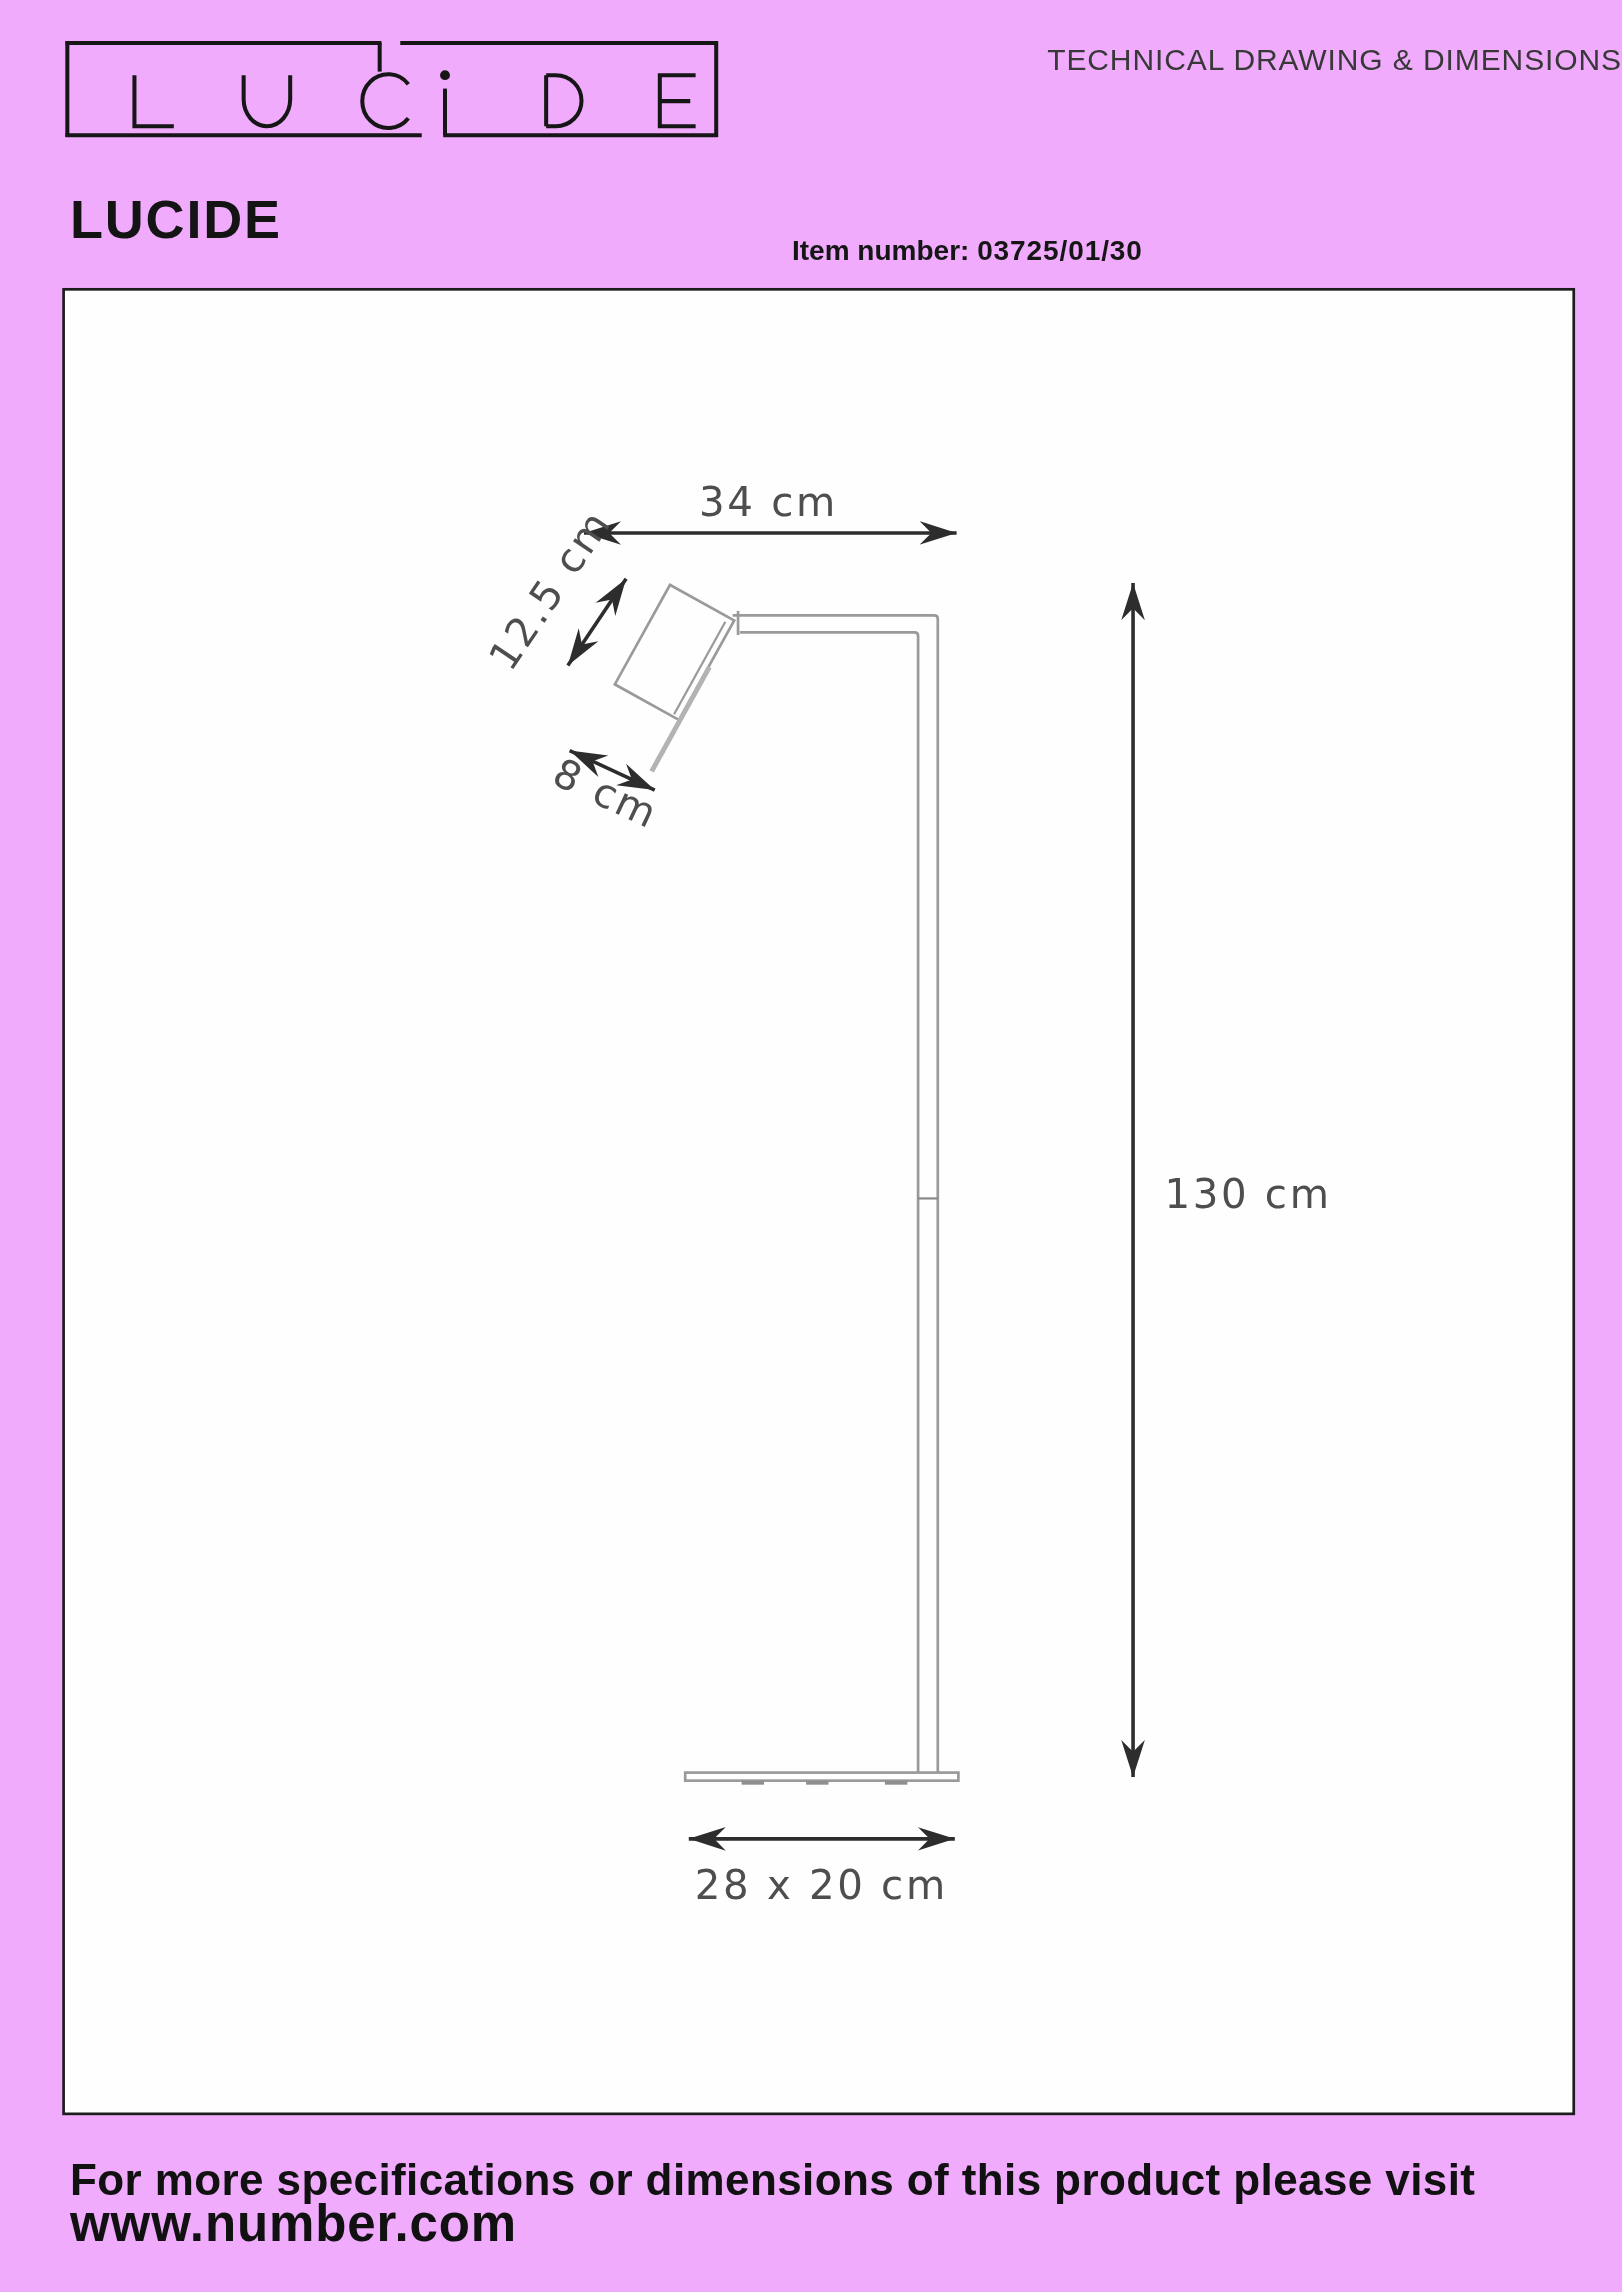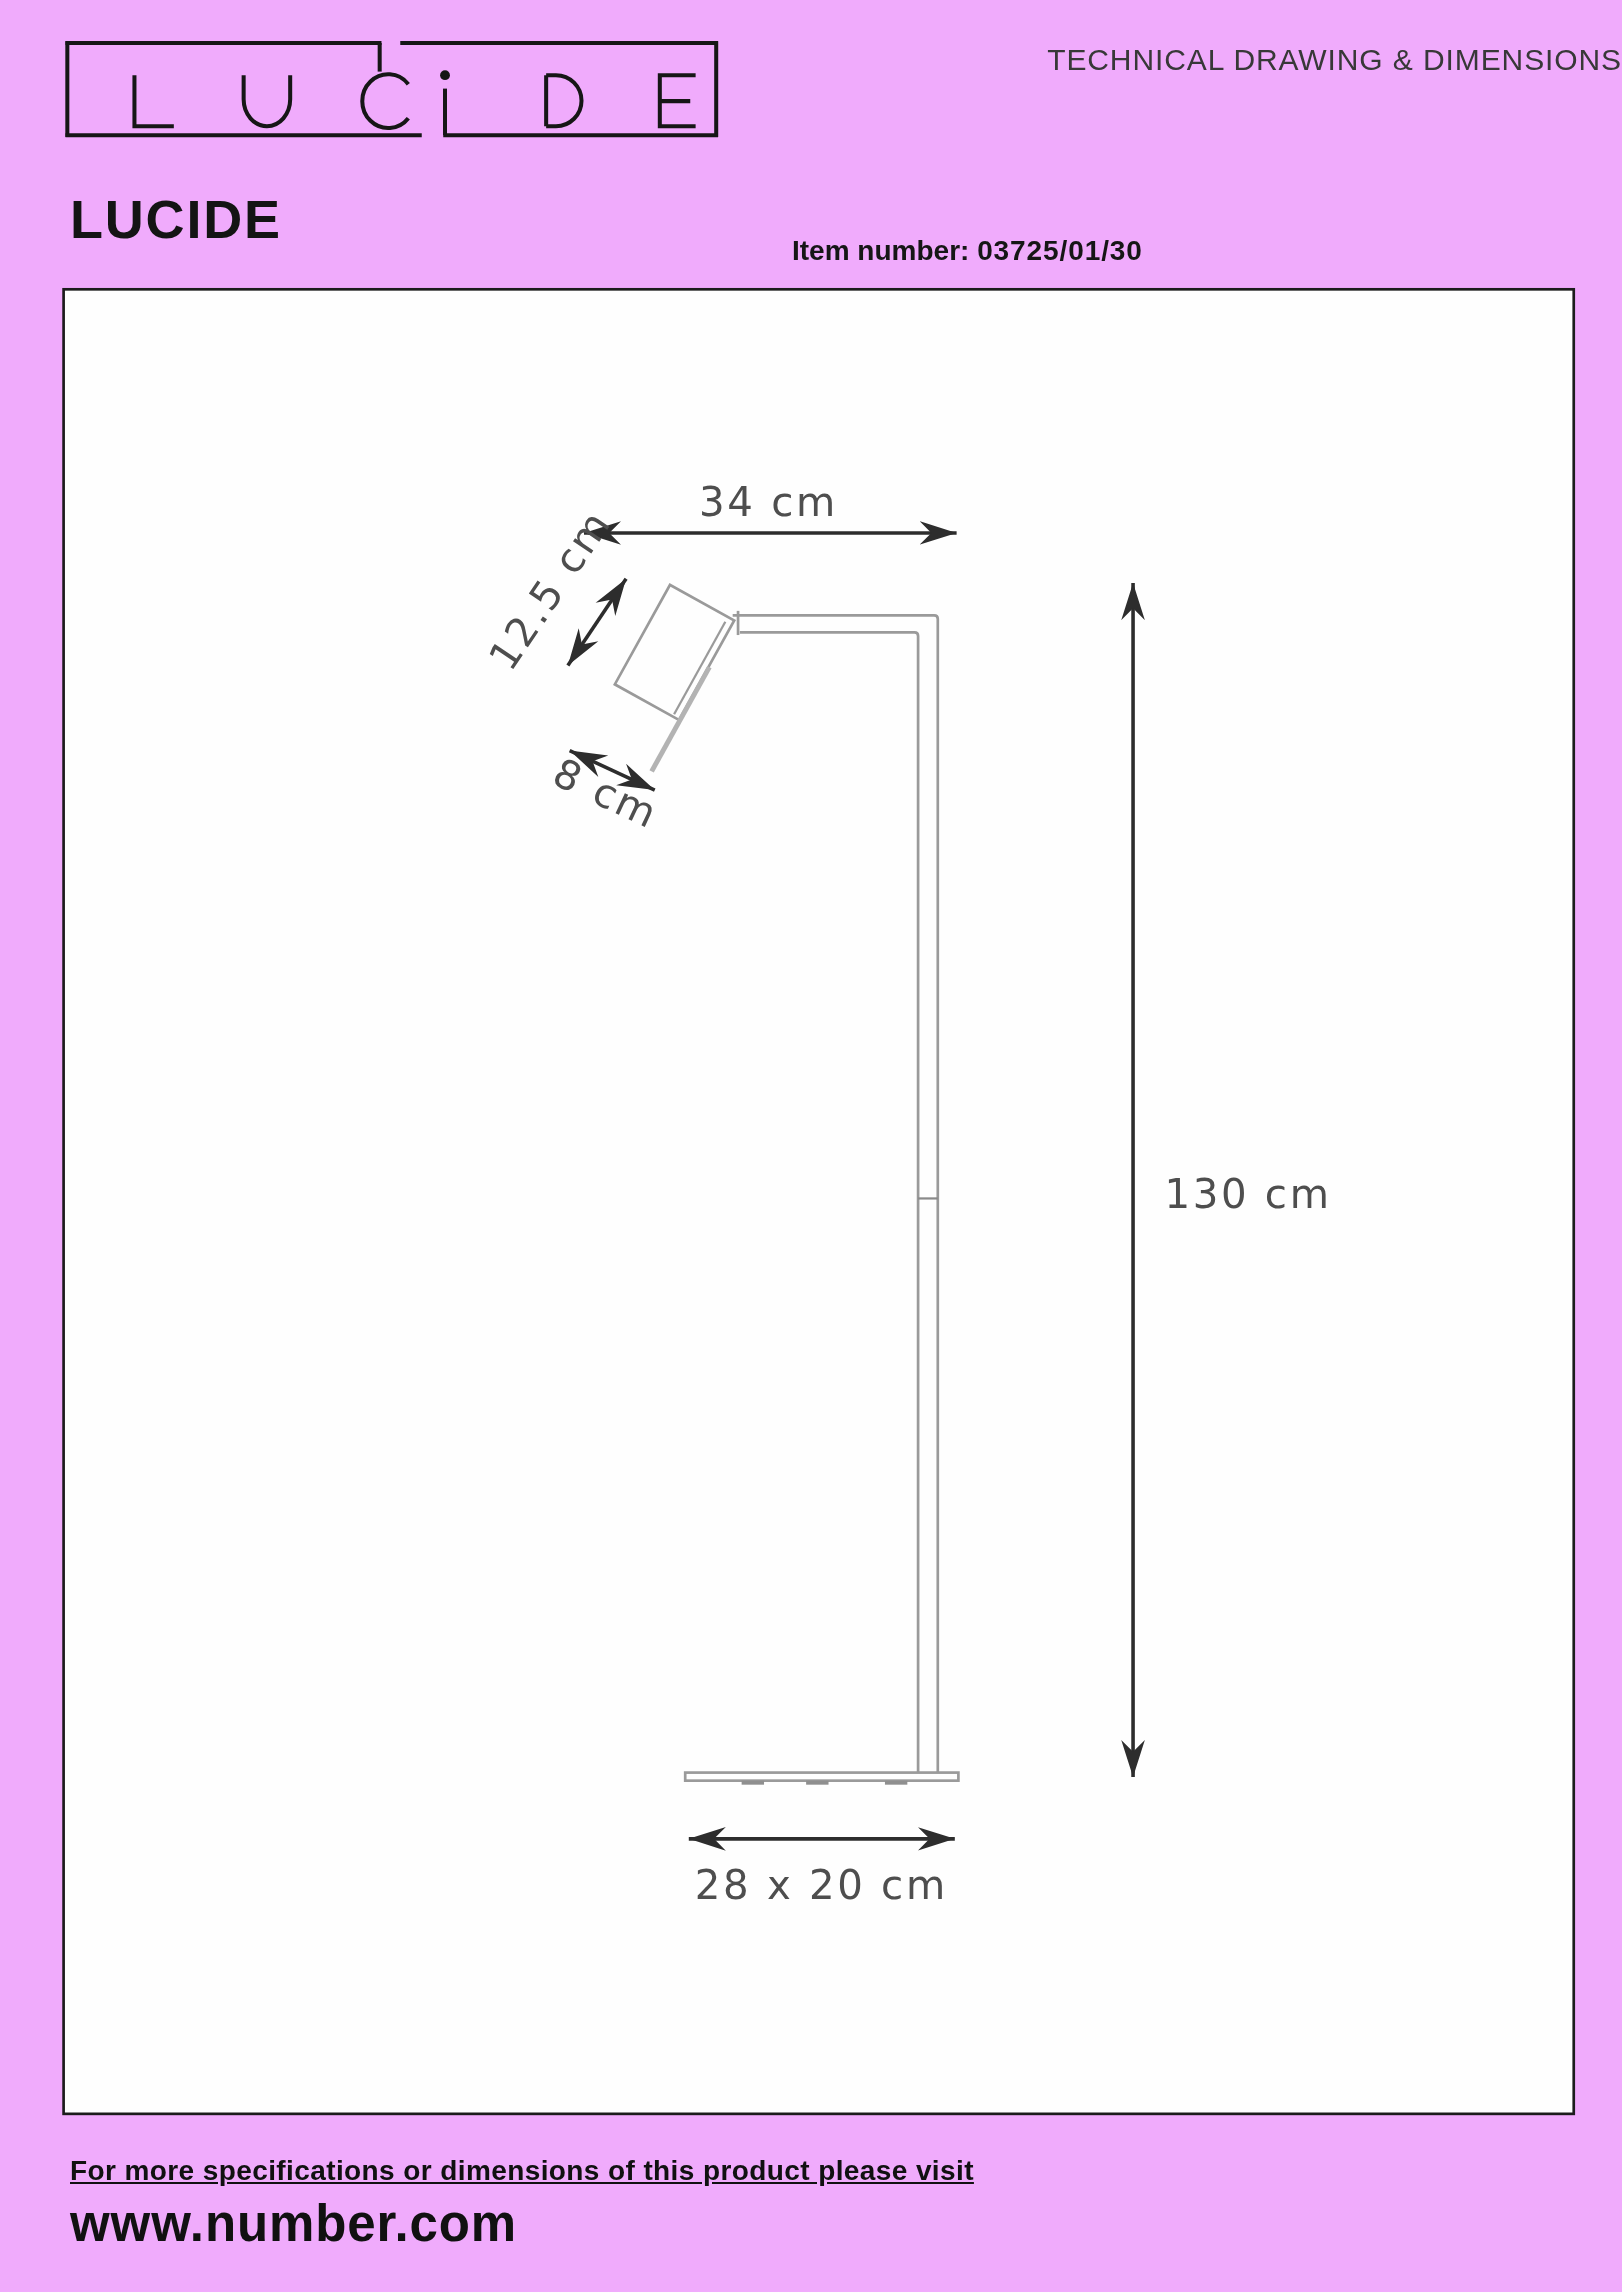--- a/index.html
+++ b/index.html
@@ -36,21 +36,21 @@
   .item-block .val{font-weight:400;letter-spacing:0.9px;}
   
   #drawing-svg{position:absolute;left:0;top:0;}
   .dim-text{
     font-family:"DejaVu Sans", sans-serif;
     font-size:45px;letter-spacing:3px;fill:#4e4e4e;font-weight:400;
   }
   
   .footer-note{
     position:absolute;left:70px;top:2155px;
-    font-size:28px;font-weight:700;color:#111;letter-spacing:0.4px;text-decoration:underline;
+    font-size:44px;font-weight:700;color:#111;letter-spacing:0.4px;
   }
   .footer-site{
     position:absolute;left:70px;top:2194px;
     font-size:51px;font-weight:700;color:#111;letter-spacing:0.9px;
   }
 </style>
 </head>
 <body>
 
 <div id="page">

